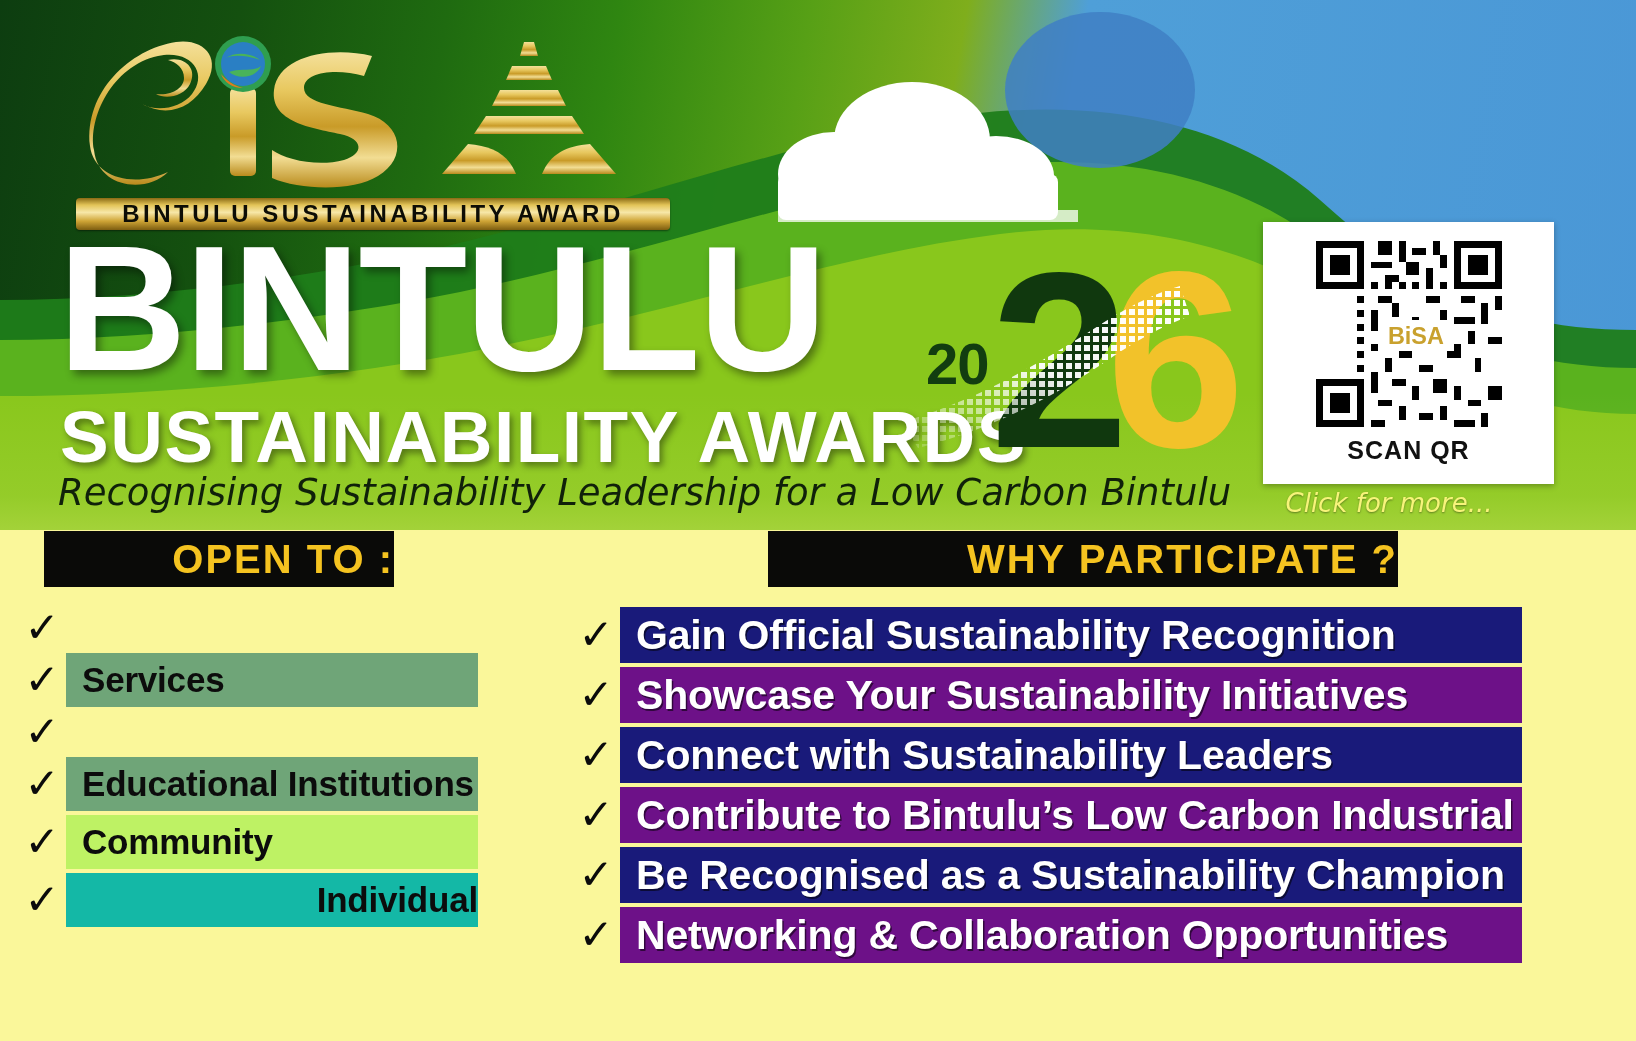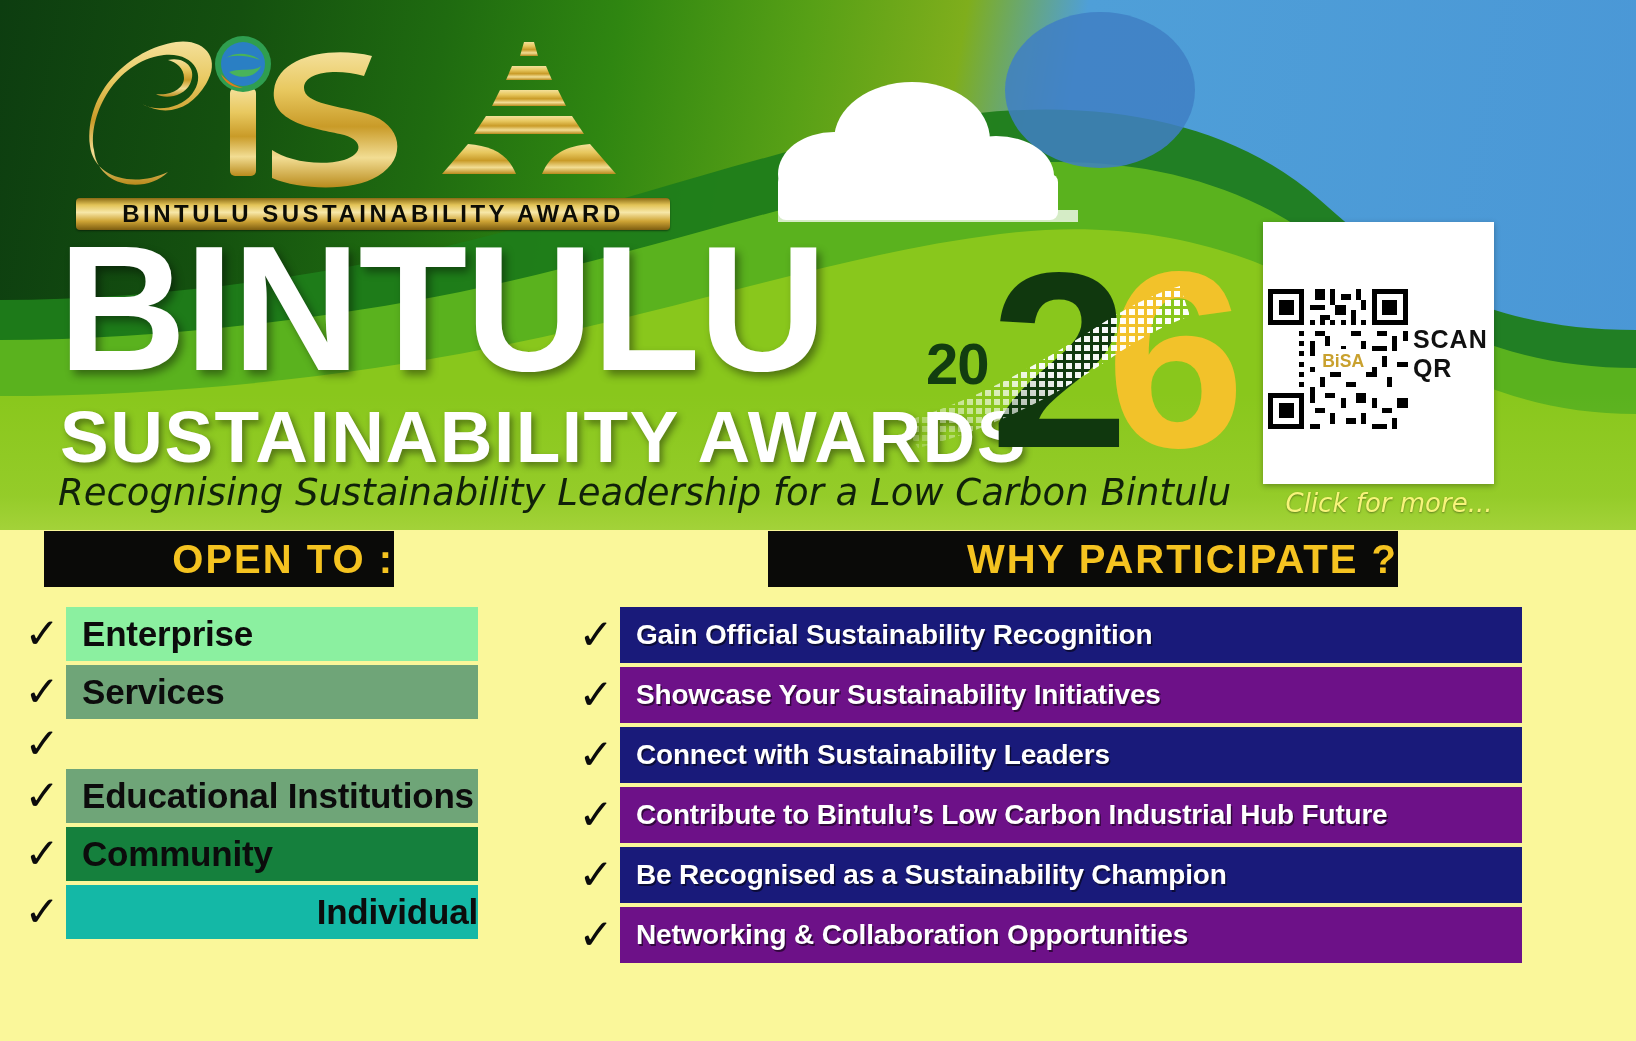--- a/index.html
+++ b/index.html
@@ -179,26 +179,26 @@
     width: 300px;
     height: 180px;
     pointer-events: none;
   }
 
   
   .qr-card {
     position: absolute;
     left: 1263px;
     top: 222px;
-    width: 231px;
+    width: 291px;
     height: 262px;
     background: #ffffff;
     box-shadow: 0 2px 6px rgba(0,0,0,0.3);
     display: flex;
-    flex-direction: row;
+    flex-direction: column;
     align-items: center;
   }
   .qr-img {
     margin-top: 12px;
     width: 226px;
     height: 200px;
   }
   .qr-label {
     font-family: "Liberation Sans", sans-serif;
     font-weight: bold;
@@ -282,21 +282,21 @@
     font-size: 35px;
     white-space: nowrap;
     letter-spacing: -0.2px;
   }
   
   #list-open .pill span { color: #0c0c0c; }
   
   #list-why .pill span {
     color: #ffffff;
     text-shadow: 1.5px 1.5px 0 rgba(0,0,0,0.55);
-    font-size: 28px;
+    font-size: 41px;
   }
   #list-why .pill { height: 56px; }
   #list-why .check { color: #0b0b0b; }
 </style>
 </head>
 <body>
 
 <div id="poster">
 
   <div class="bg-sky"></div>
@@ -499,42 +499,39 @@
   <div class="sec-head" id="head-open">
     <span>OPEN TO :</span>
   </div>
   <div class="sec-head" id="head-why">
     <span>WHY PARTICIPATE ?</span>
   </div>
 
   <div class="list" id="list-open">
       <div class="row">
         <div class="check">✓</div>
-        <div class="pill" style="background: rgb(139, 240, 160);">
-          <span>Enterprise</span>
-        </div>
       </div>
       <div class="row">
         <div class="check">✓</div>
         <div class="pill" style="background: rgb(111, 165, 120);">
           <span>Services</span>
         </div>
       </div>
       <div class="row">
         <div class="check">✓</div>
       </div>
       <div class="row">
         <div class="check">✓</div>
         <div class="pill" style="background: rgb(111, 165, 120);">
           <span>Educational Institutions</span>
         </div>
       </div>
       <div class="row">
         <div class="check">✓</div>
-        <div class="pill" style="background: #15803d;">
+        <div class="pill" style="background: #bef264;">
           <span>Community</span>
         </div>
       </div>
       <div class="row">
         <div class="check">✓</div>
         <div class="pill" style="background: #14b8a6; justify-content: flex-end;">
           <span>Individual</span>
         </div>
       </div>
     </div>

